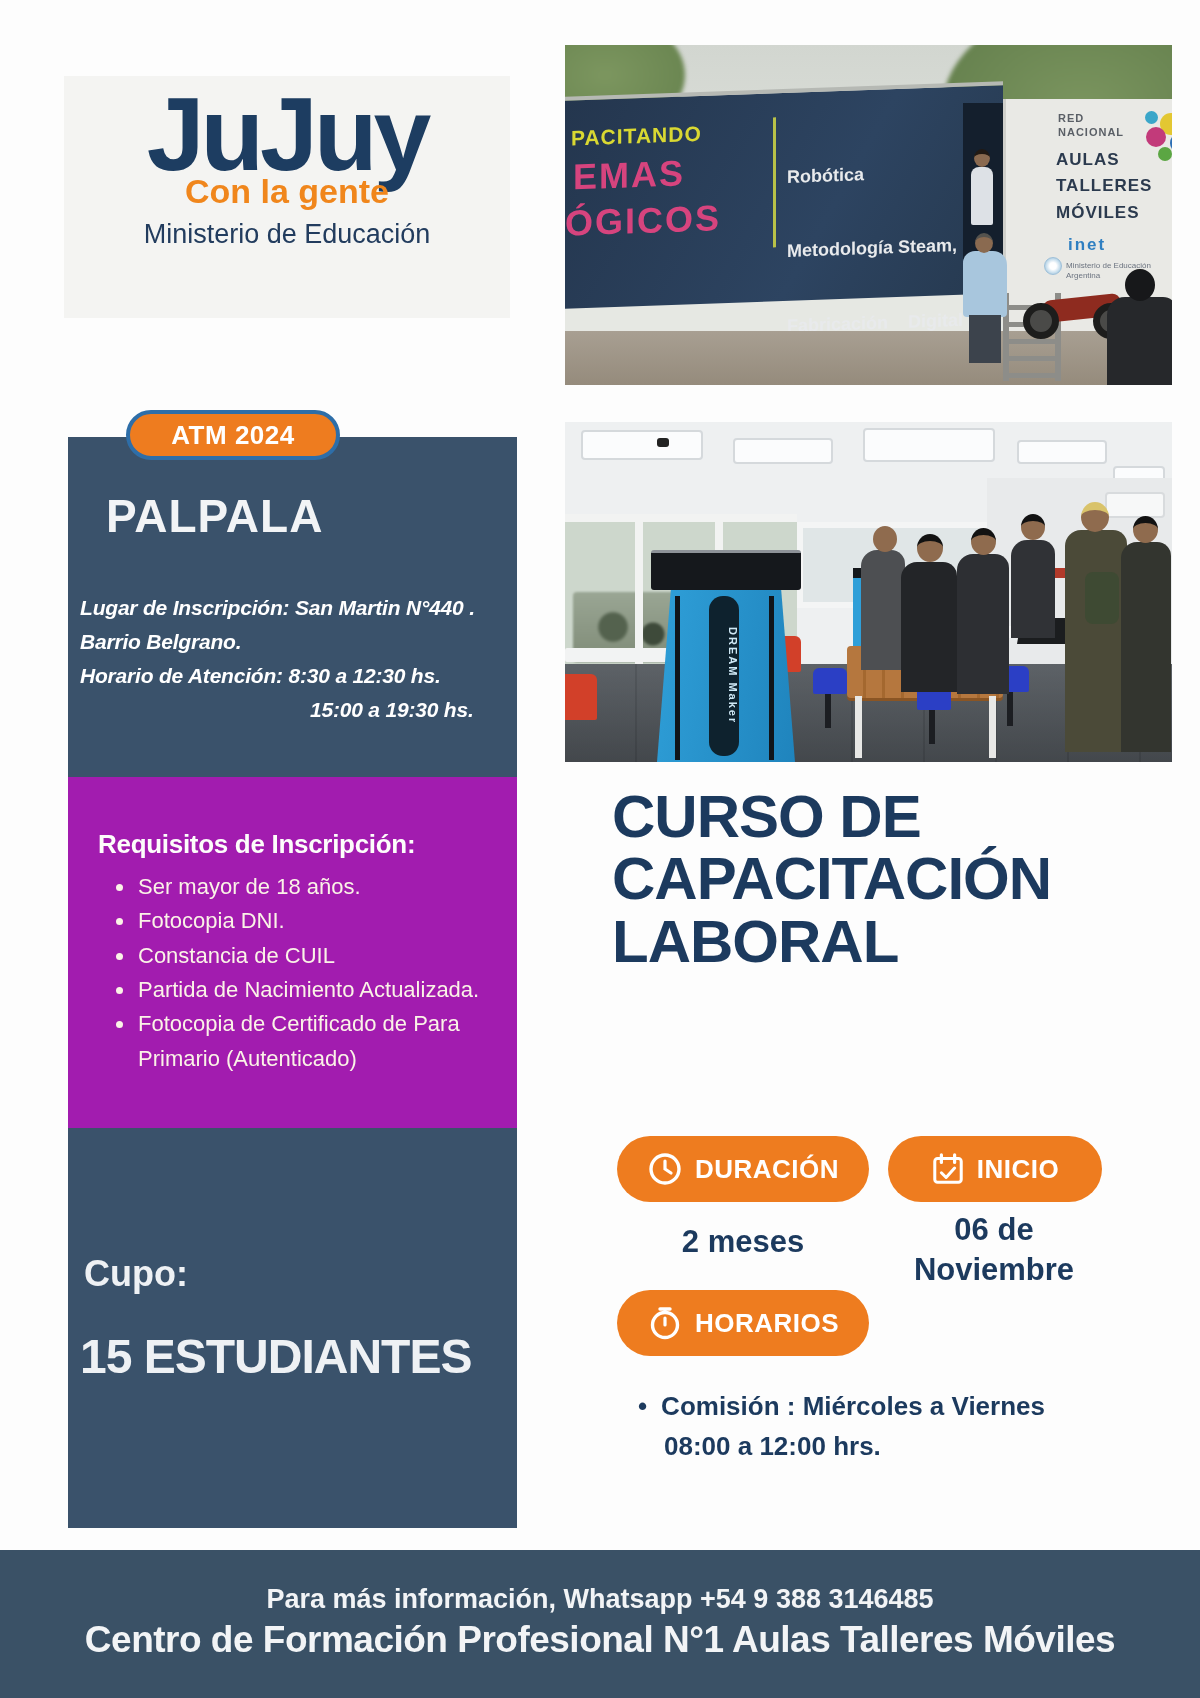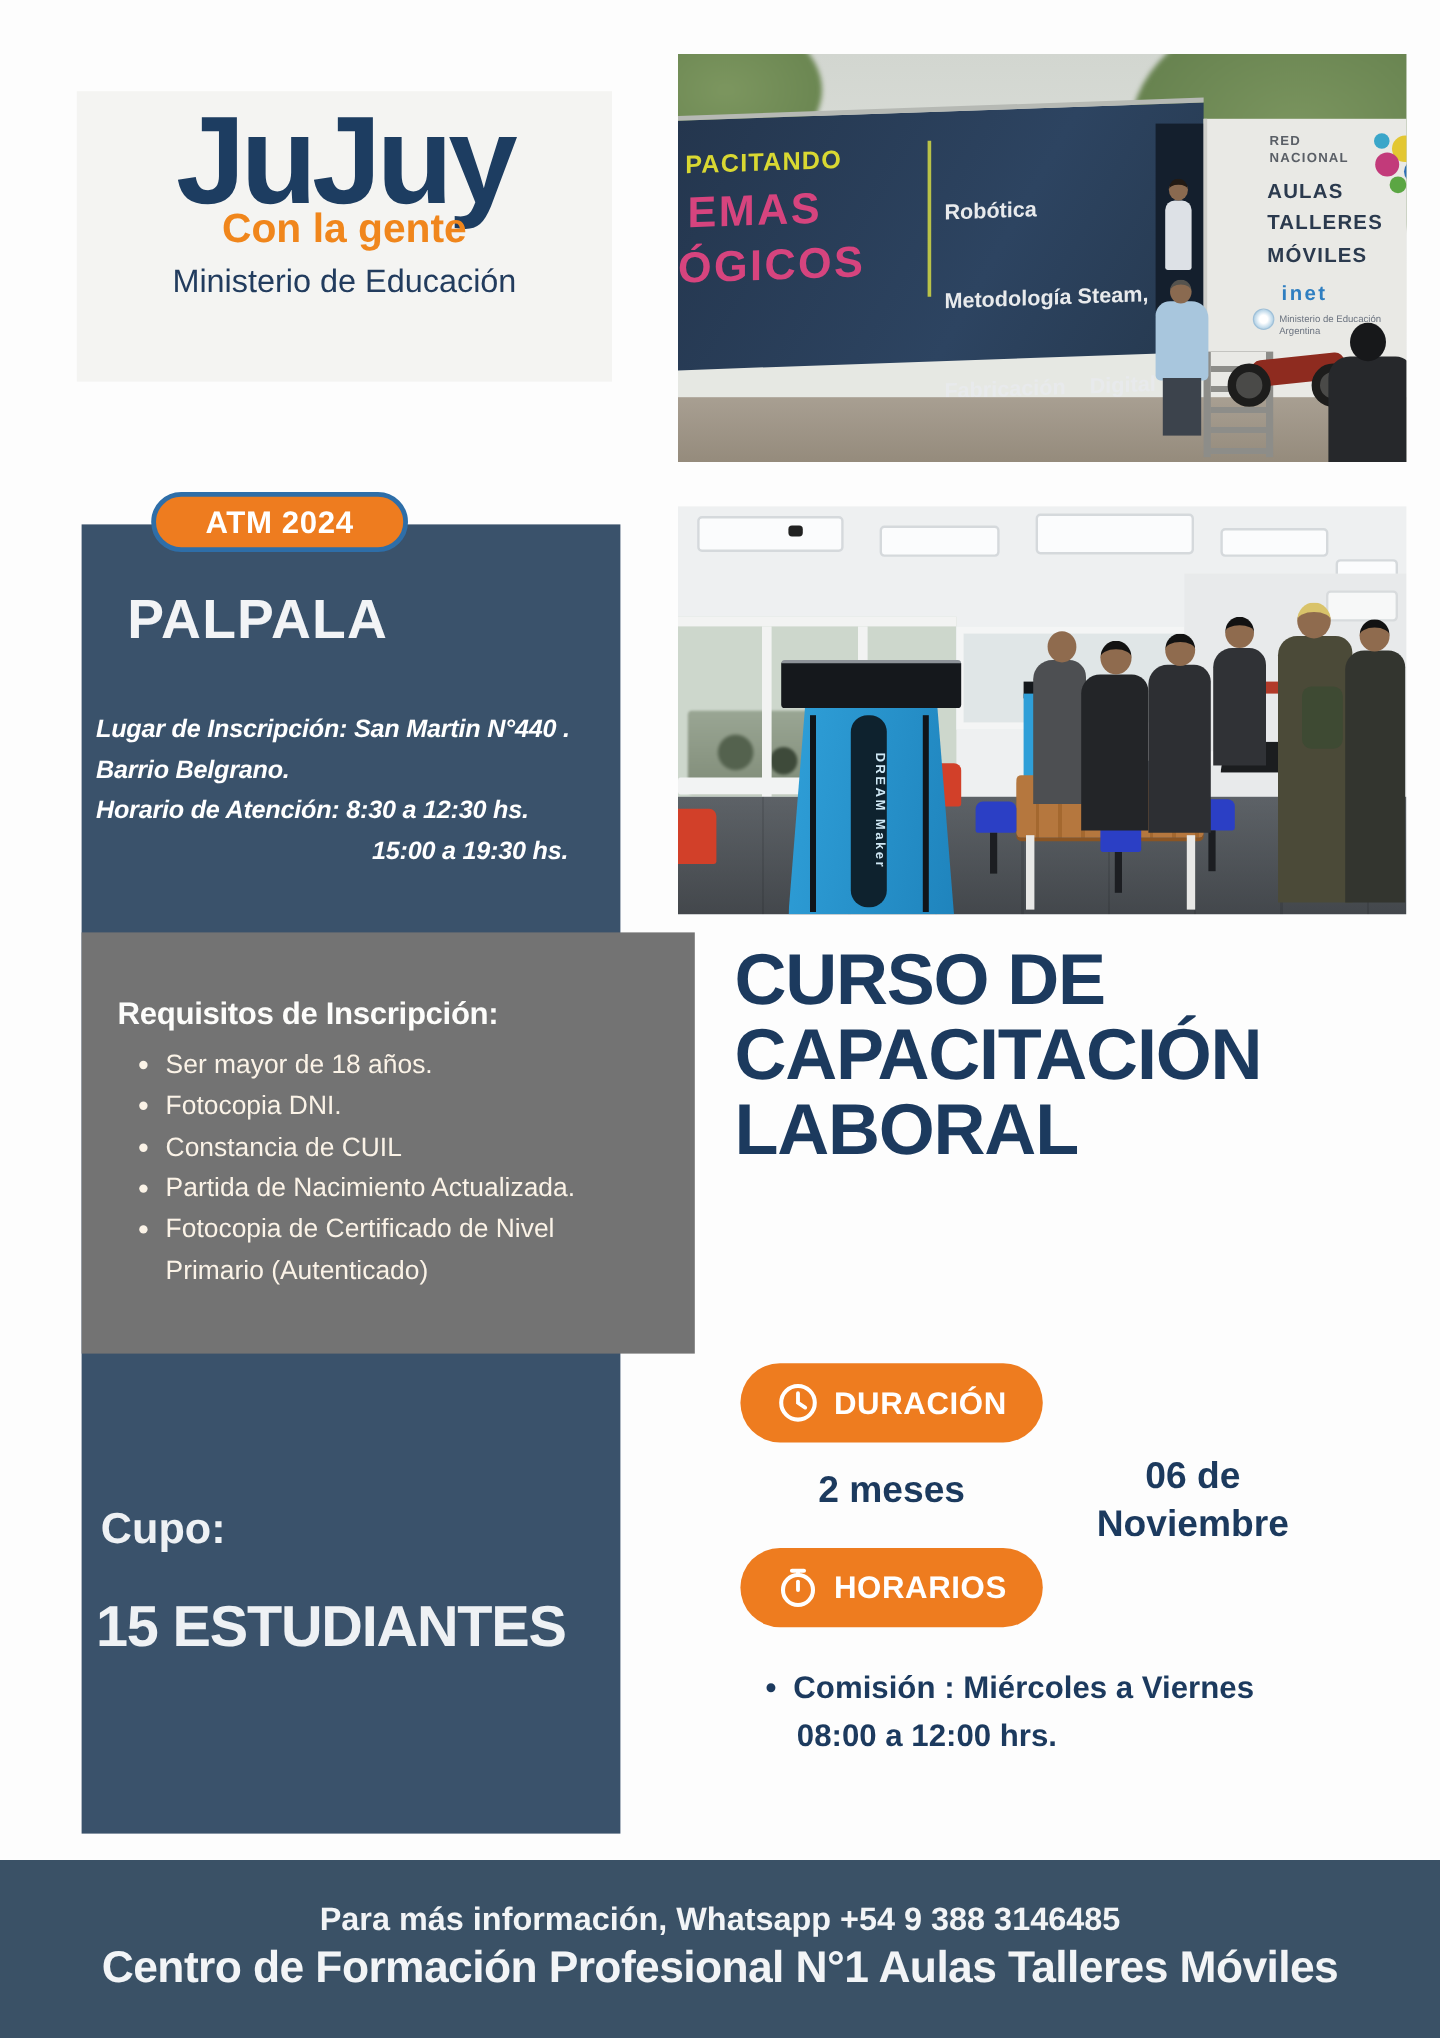--- a/index.html
+++ b/index.html
@@ -78,21 +78,21 @@
   .person { position:absolute; border-radius:16px 14px 0 0; }
   .head { position:absolute; border-radius:50%; background:#8f6b4e; }
   .hairdark { border-top:7px solid #121212; }
 
   
   .left-panel { position:absolute; left:68px; top:437px; width:449px; height:1091px; background:#3a526b; }
   .atm-badge { position:absolute; left:58px; top:-27px; width:214px; height:50px; background:#ee7c1f; border:4px solid #2e6ea8; border-radius:27px; display:flex; align-items:center; justify-content:center; color:#fff; font-size:26px; font-weight:bold; letter-spacing:0.5px; }
   .city { position:absolute; left:38px; top:52px; font-size:46px; font-weight:bold; color:#f2f4f6; letter-spacing:1px; }
   .insc { position:absolute; left:12px; top:154px; width:430px; color:#ffffff; font-size:21px; font-weight:bold; line-height:1.62; letter-spacing:-0.2px;font-style:italic; }
   .insc .indent { padding-left:230px; }
-  .req-band { position:absolute; left:0; top:340px; width:511px; height:351px; background:#737373; color:#fdf6ec; }
+  .req-band { position:absolute; left:0; top:340px; width:449px; height:351px; background:#a21caf; color:#fdf6ec; }
   .req-title { margin:52px 0 10px 30px; font-size:26px; font-weight:bold; letter-spacing:-0.3px; color:#fdfdfb; }
   .req-band ul { margin-left:68px; width:360px; font-size:22px; line-height:1.56; color:#fbf3e7; }
   .req-band li { padding-left:2px; }
   .cupo-label { position:absolute; left:16px; top:816px; font-size:36px; font-weight:bold; color:#eef1f4; }
   .cupo-value { position:absolute; left:12px; top:864px; font-size:48px; font-weight:bold; color:#eef1f4; letter-spacing:-1px; white-space:nowrap;margin-top:28px; }
 
   
   .course-title { position:absolute; left:612px; top:786px; font-size:60px; font-weight:800; color:#1c3a5e; line-height:1.04; letter-spacing:-1px; }
   .course-sub { position:absolute; left:616px; top:1000px; font-size:29px; font-weight:bold; color:#e8802b; line-height:1.62; }
   .chip { position:absolute; height:66px; background:#ee7c1f; border-radius:33px; display:flex; align-items:center; justify-content:center; gap:12px; color:#fff; font-size:26px; font-weight:bold; letter-spacing:0.5px; }
@@ -247,39 +247,48 @@
       <div>Horario de Atención: 8:30 a 12:30  hs.</div>
       <div class="indent">15:00 a 19:30 hs.</div>
     </div>
     <div class="req-band">
       <div class="req-title">Requisitos de Inscripción:</div>
       <ul>
         <li>Ser mayor de 18 años.</li>
         <li>Fotocopia DNI.</li>
         <li>Constancia de CUIL</li>
         <li>Partida de Nacimiento Actualizada.</li>
-        <li>Fotocopia de Certificado de Nivel Primario (Autenticado)</li>
+        <li>Fotocopia de Certificado de Para Primario (Autenticado)</li>
       </ul>
     </div>
     <div class="cupo-label">Cupo:</div>
     <div class="cupo-value">15 ESTUDIANTES</div>
   </div>
 
   <div class="course-title">
     <div>CURSO DE</div>
     <div>CAPACITACIÓN</div>
     <div>LABORAL</div>
   </div>
 
   <div class="chip chip-duracion">
     <svg width="36" height="36" viewBox="0 0 36 36">
       <circle cx="18" cy="18" r="14" fill="none" stroke="#ffffff" stroke-width="3.4"></circle>
       <path d="M18 10 V18 L24 22" fill="none" stroke="#ffffff" stroke-width="3.2" stroke-linecap="round"></path>
     </svg>
     <span>DURACIÓN</span>
+  </div>
+  <div class="chip chip-inicio">
+    <svg width="34" height="34" viewBox="0 0 36 36">
+      <rect x="4" y="7" width="28" height="25" rx="3" fill="none" stroke="#ffffff" stroke-width="3.2"></rect>
+      <line x1="11" y1="3" x2="11" y2="11" stroke="#ffffff" stroke-width="3.4" stroke-linecap="round"></line>
+      <line x1="25" y1="3" x2="25" y2="11" stroke="#ffffff" stroke-width="3.4" stroke-linecap="round"></line>
+      <path d="M11 22 L16 27 L25 17" fill="none" stroke="#ffffff" stroke-width="3.2" stroke-linecap="round" stroke-linejoin="round"></path>
+    </svg>
+    <span>INICIO</span>
   </div>
   <div class="val-duracion">2 meses</div>
   <div class="val-inicio">
     <div>06 de</div>
     <div>Noviembre</div>
   </div>
   <div class="chip chip-horarios">
     <svg width="36" height="36" viewBox="0 0 36 36">
       <circle cx="18" cy="20" r="12.5" fill="none" stroke="#ffffff" stroke-width="3.4"></circle>
       <line x1="13" y1="4" x2="23" y2="4" stroke="#ffffff" stroke-width="3.4" stroke-linecap="round"></line>

